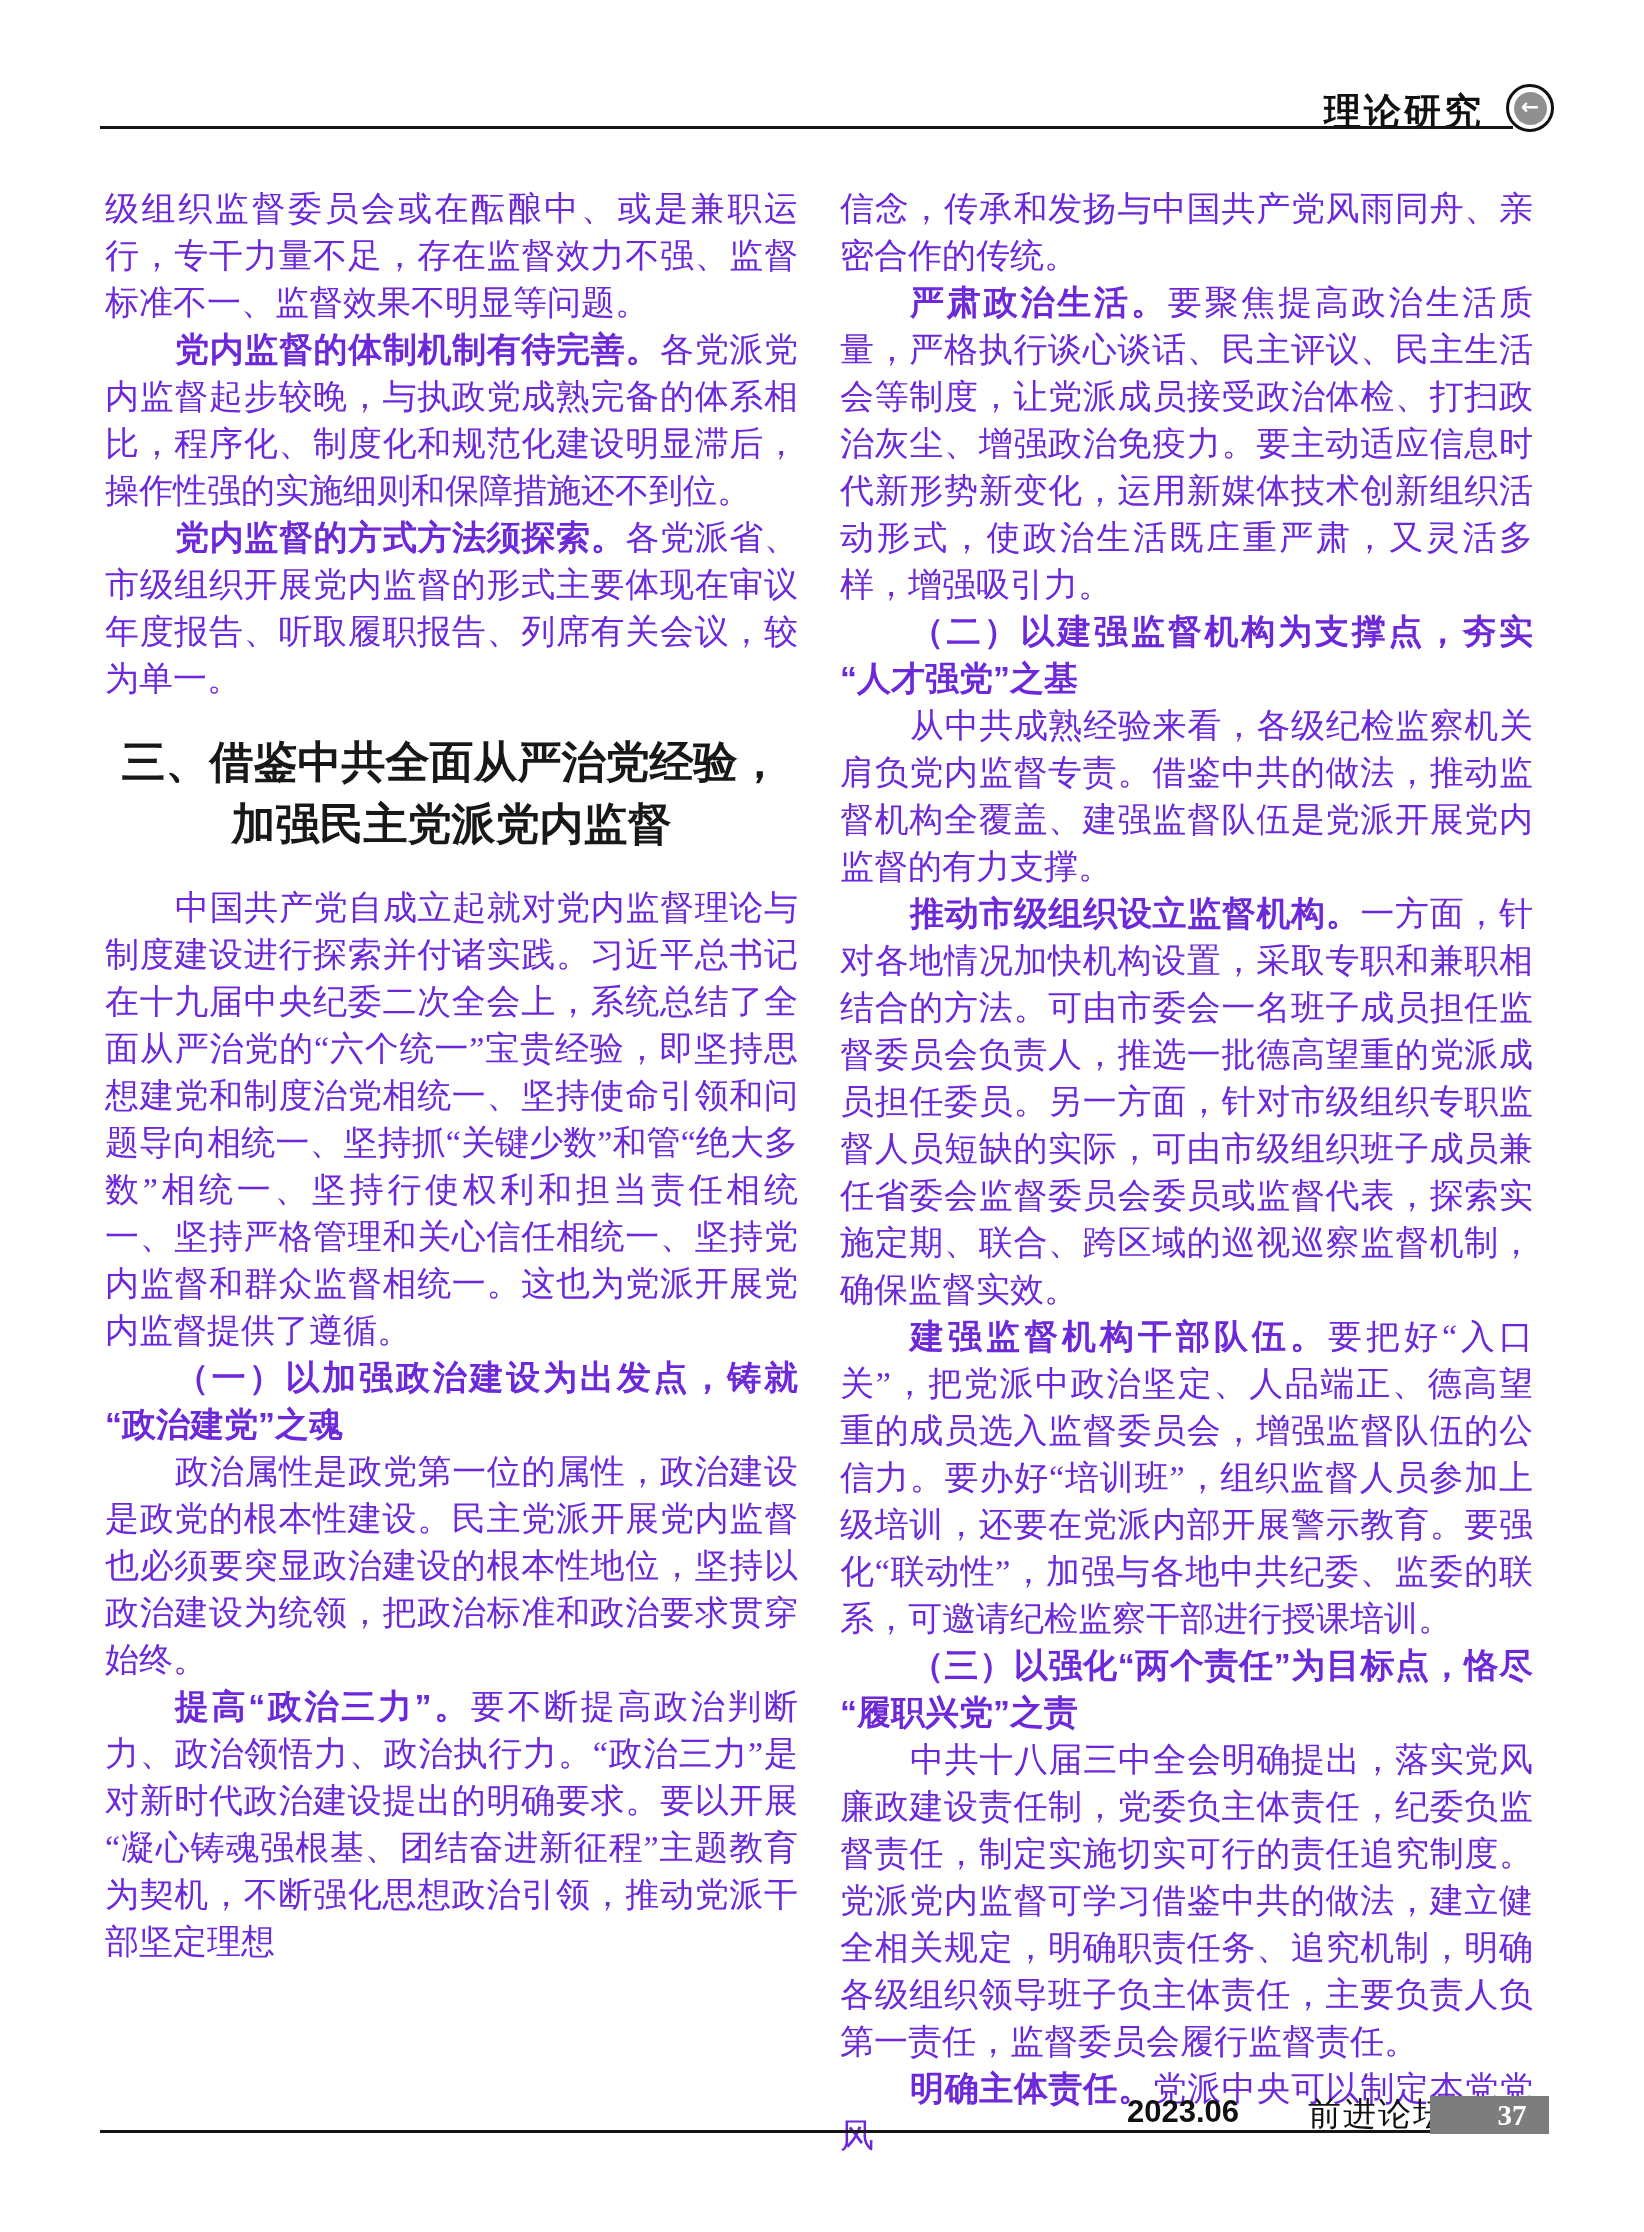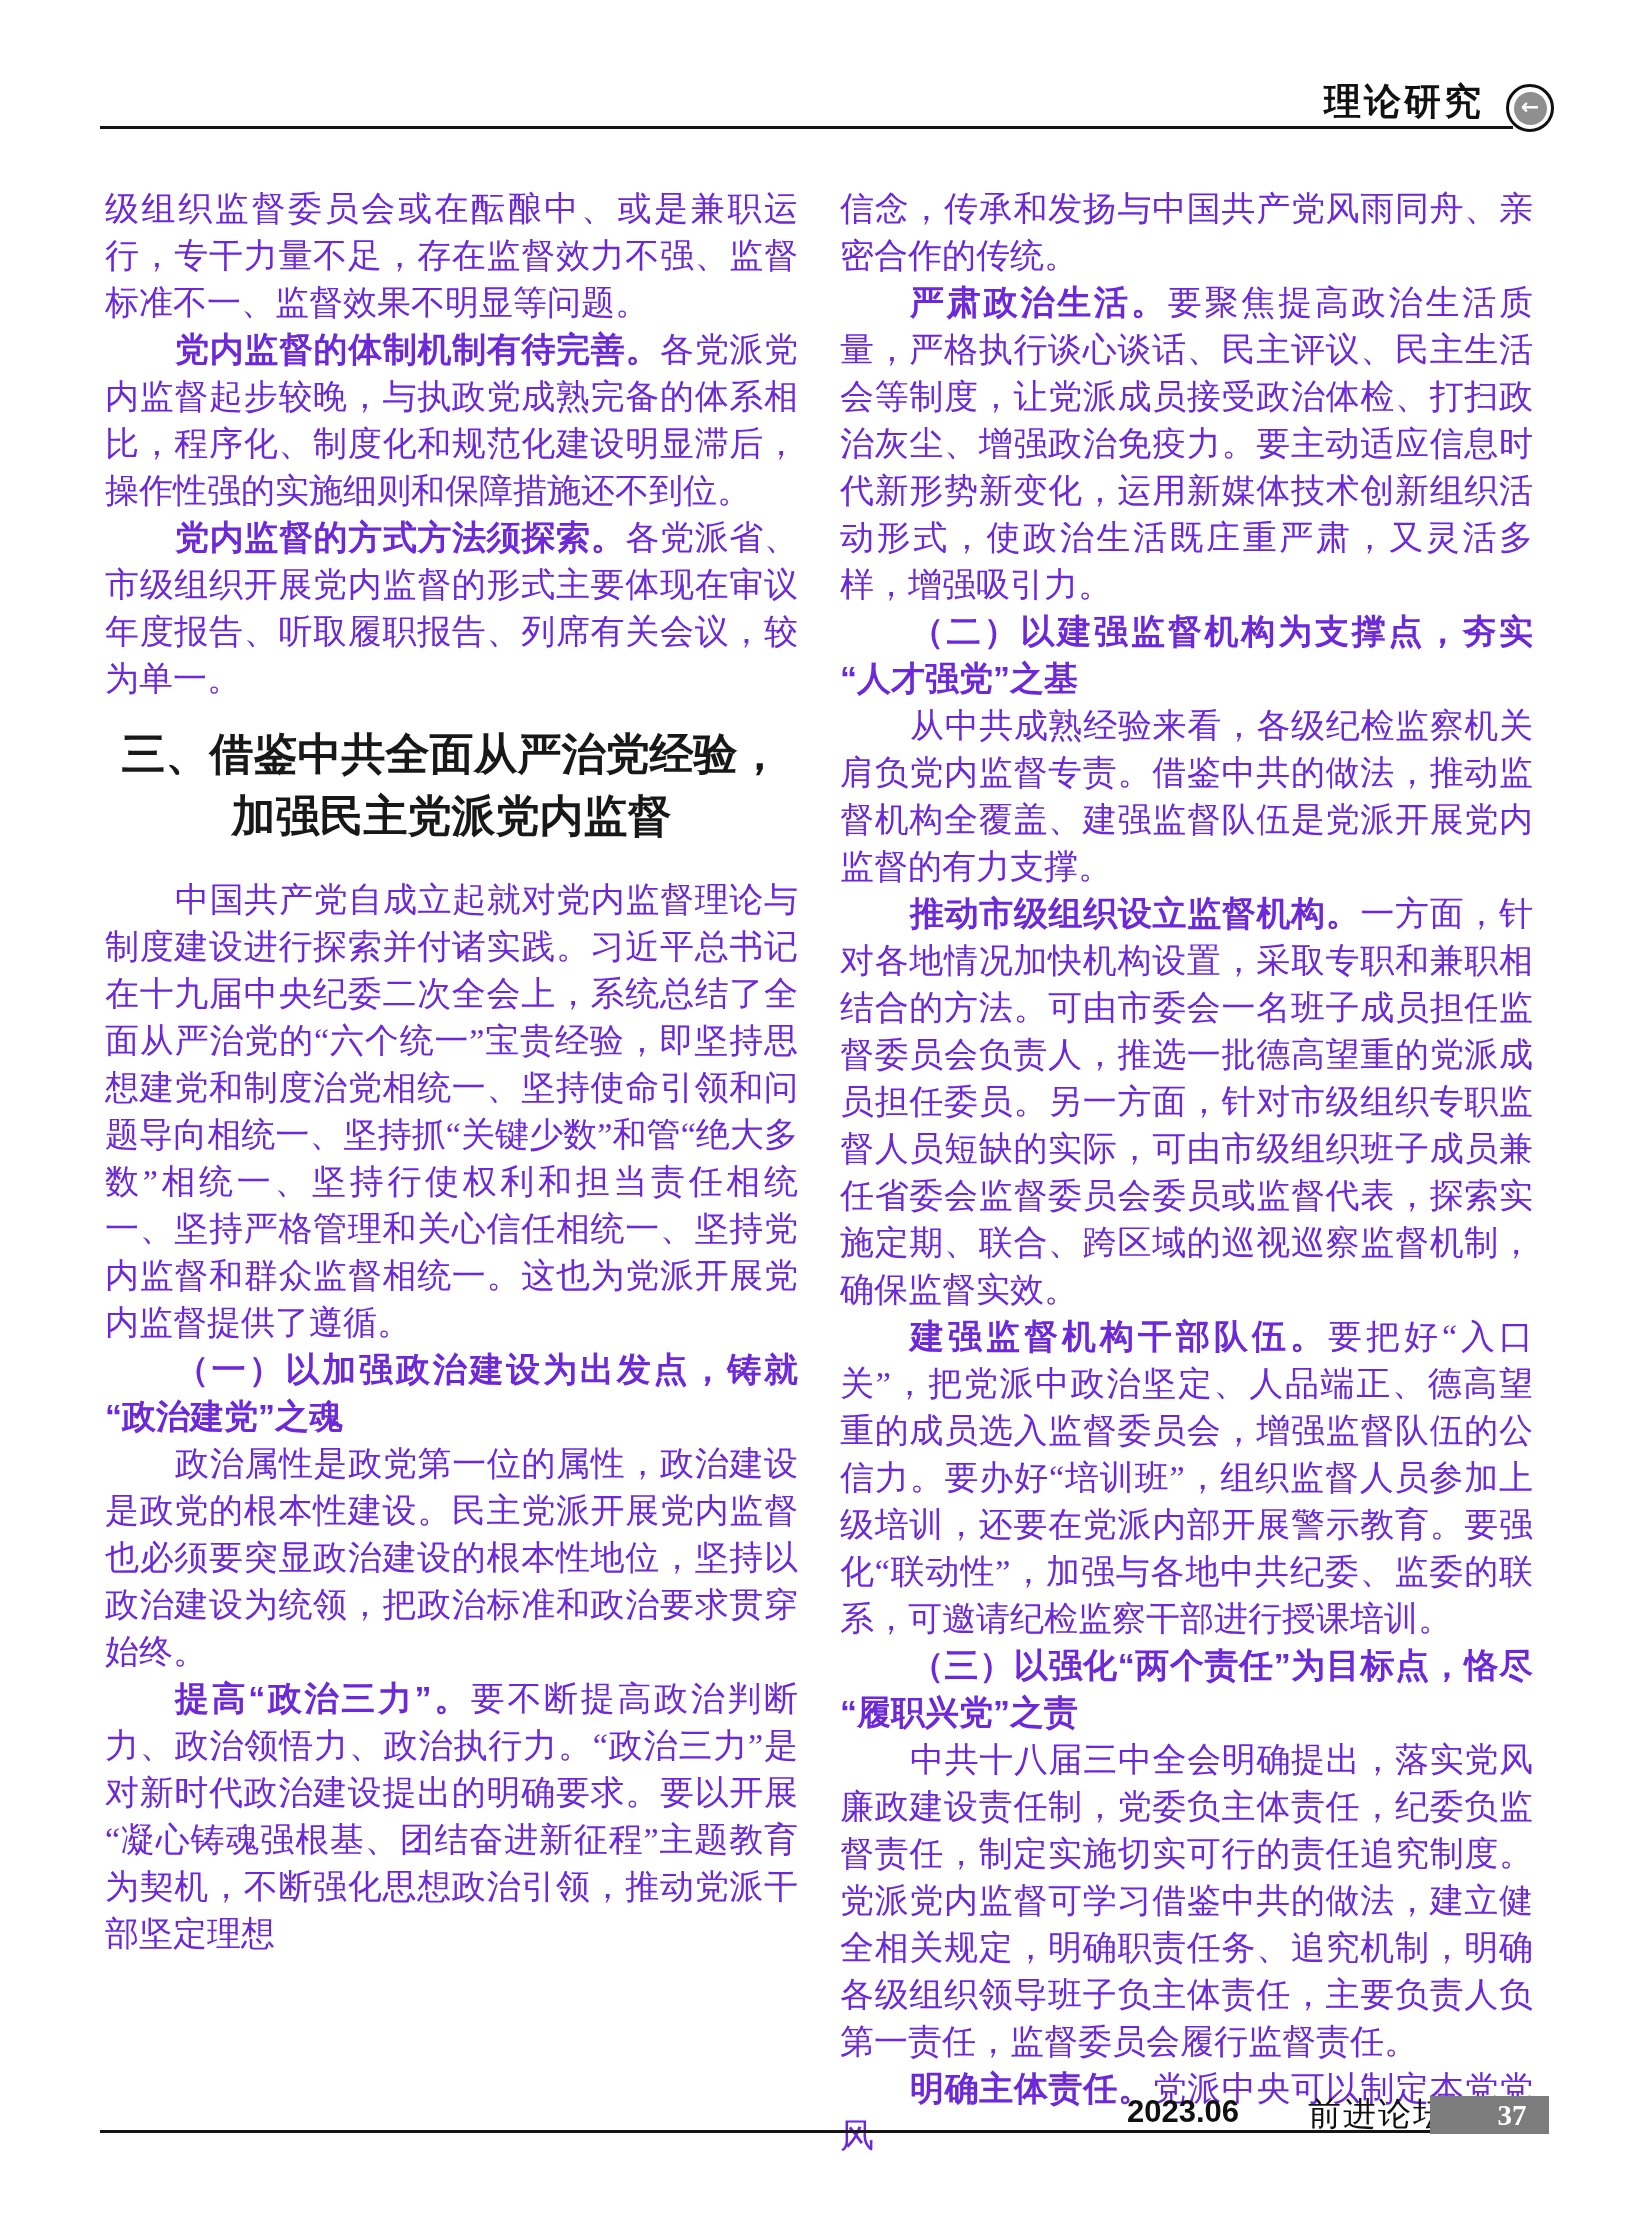--- a/index.html
+++ b/index.html
@@ -8,21 +8,21 @@
     width:1645px;height:2233px;
     background:#ffffff;
     margin:0 auto;
     overflow:hidden;
     font-family:"Liberation Serif","DejaVu Serif",serif;
     color:#181818;
   }
 
   
   .header-label{
-    position:absolute;top:77px;right:161px;
+    position:absolute;top:87px;right:161px;
     font-size:37px;font-weight:600;letter-spacing:3px;
     font-family:"Liberation Serif","DejaVu Serif",serif;
     color:#111;
   }
   .header-rule{
     position:absolute;left:100px;top:126px;
     width:1413px;height:3px;background:#151515;
   }
   .header-icon{
     position:absolute;left:1506px;top:84px;
@@ -61,21 +61,21 @@
     font-family:"Liberation Sans","DejaVu Sans",sans-serif;
     font-weight:700;
   }
   .subheading{
     font-family:"Liberation Sans","DejaVu Sans",sans-serif;
     font-weight:700;
   }
   .section-heading{
     font-size:44px;line-height:62px;font-weight:700;
     text-align:center;
-    margin:22px 0 28px 0;
+    margin:30px 0 28px 0;
     font-family:"Liberation Serif","DejaVu Serif",serif;
   }
 
   
   .footer-rule{
     position:absolute;left:100px;top:2130px;
     width:1330px;height:3px;background:#1b1b1b;
   }
   .footer-issue{
     position:absolute;left:1127px;top:2094px;

